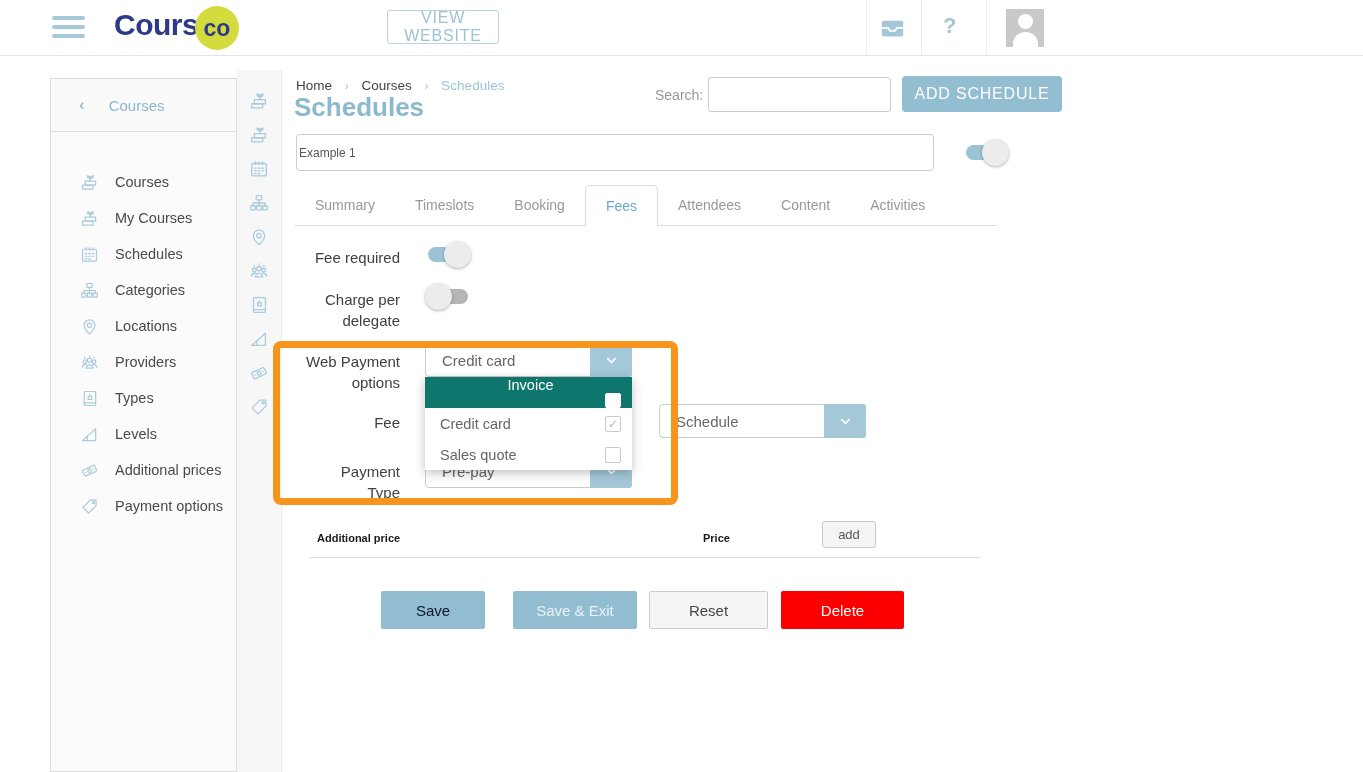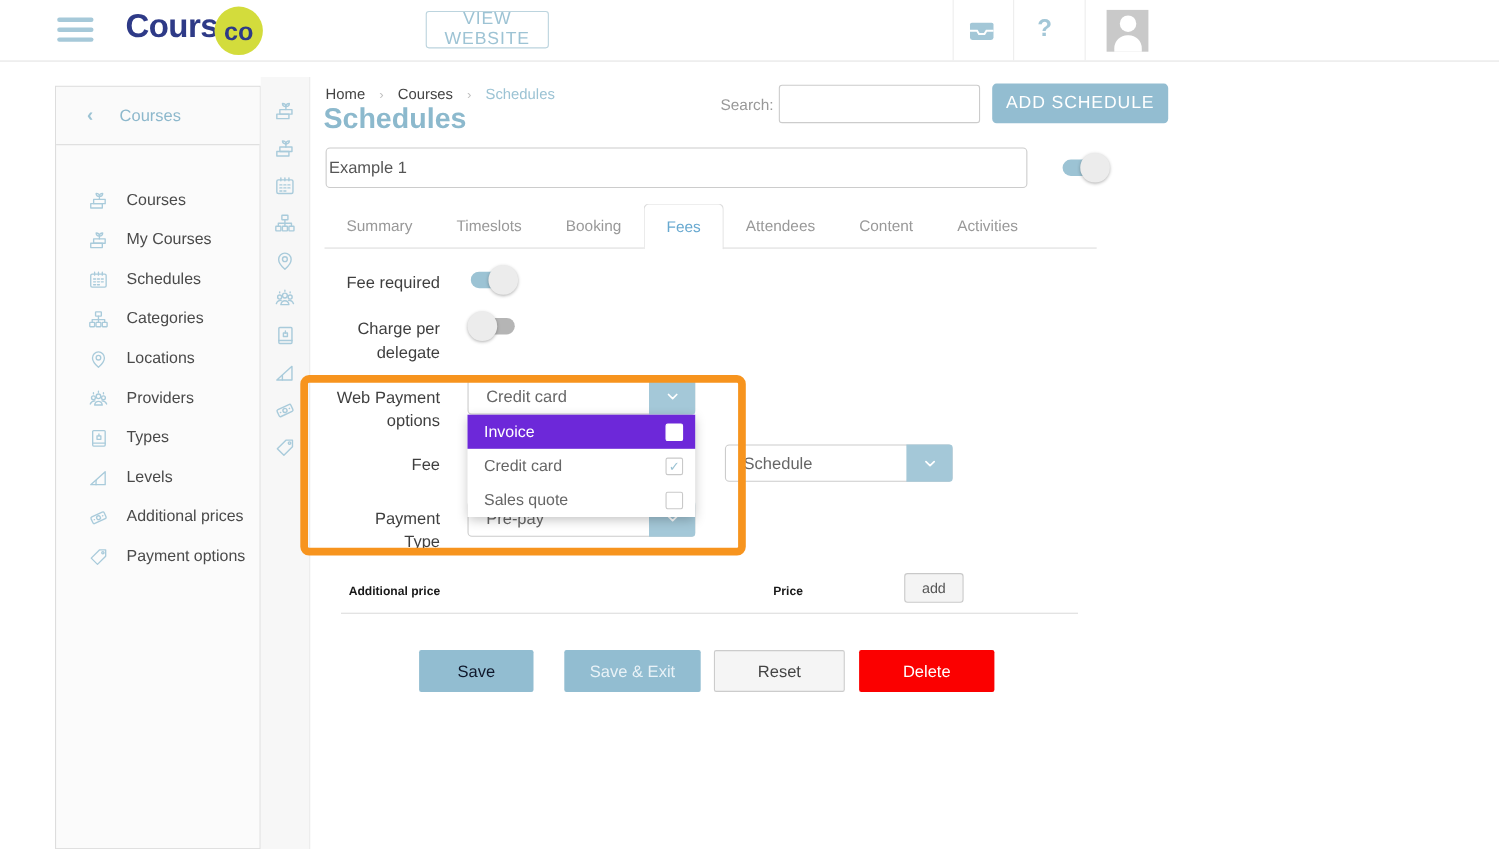--- a/index.html
+++ b/index.html
@@ -38,21 +38,21 @@
   .crumbs{position:absolute;left:296px;top:78px;font-size:13.5px;color:#444;}
   .crumbs .sep{color:#bfbfbf;margin:0 9px;font-size:12px;}
   .crumbs .last{color:#9cc3d4;}
   .crumbs span{cursor:pointer;margin-top:12px;}
   .page-title{position:absolute;left:294px;top:92px;font-size:26px;font-weight:700;color:#8cb9cd;}
   .search-lbl{position:absolute;left:655px;top:87px;font-size:14px;color:#999;}
   .search-input{position:absolute;left:708px;top:77px;width:183px;height:35px;border:1px solid #ccc;border-radius:3px;box-sizing:border-box;padding:0 8px;font-size:14px;color:#555;outline:none;}
   .add-btn{position:absolute;left:902px;top:76px;width:160px;height:36px;background:#93bdd1;border:none;border-radius:4px;
            color:#fff;font-size:16px;letter-spacing:0.8px;cursor:pointer;font-family:inherit;}
   .name-input{position:absolute;left:296px;top:134px;width:638px;height:37px;border:1px solid #ccc;border-radius:4px;box-sizing:border-box;
-              font-size:15px;color:#555;outline:none;font-family:inherit;}
+              font-size:12px;color:#555;outline:none;font-family:inherit;}
 
   
   .toggle{position:absolute;width:46px;height:27px;cursor:pointer;}
   .toggle .track{position:absolute;left:3px;top:6px;width:40px;height:15px;border-radius:8px;background:#b5b5b5;}
   .toggle.on .track{background:#9cc3d4;}
   .toggle .knob{position:absolute;top:0;left:0;width:27px;height:27px;border-radius:50%;background:#ececec;box-shadow:0 1px 3px rgba(0,0,0,0.3);}
   .toggle.on .knob{left:auto;right:0;}
 
   
   .tabs{position:absolute;left:295px;top:185px;display:flex;}
@@ -64,21 +64,21 @@
   .flabel{position:absolute;text-align:right;font-size:15px;color:#3f3f3f;line-height:21px;}
 
   
   .sel{position:absolute;height:33px;background:#fff;border:1px solid #ccc;border-radius:4px;display:flex;align-items:stretch;box-sizing:border-box;cursor:pointer;}
   .sel-txt{flex:1;display:flex;align-items:center;padding-left:16px;color:#666;font-size:15px;}
   .sel-chev{width:42px;background:#a4c8d8;display:flex;align-items:center;justify-content:center;border-radius:0 3px 3px 0;margin:-1px -1px -1px 0;}
 
   
   .dd{position:absolute;left:425px;top:377px;width:207px;background:#fff;box-shadow:0 3px 10px rgba(0,0,0,0.25);z-index:40;}
   .dd-row{height:31px;display:flex;align-items:center;padding:0 11px 0 15px;font-size:14.5px;color:#666;cursor:pointer;}
-  .dd-row.hl{background:#6d28d9;color:#fff;}
+  .dd-row.hl{background:#0f766e;color:#fff;flex-direction:column;}
   .dd-cb{margin-left:auto;width:16px;height:16px;box-sizing:border-box;border:1px solid #c9c9c9;border-radius:2px;background:#fff;
          display:flex;align-items:center;justify-content:center;font-size:12px;font-weight:700;color:#9cc3d4;}
   .dd-row.hl .dd-cb{border-color:#fff;}
 
   
   .hl-box{position:absolute;left:273px;top:341px;width:405px;height:164px;border:7px solid #f7941e;border-radius:8px;box-sizing:border-box;z-index:50;pointer-events:none;}
 
   
   .colhdr{position:absolute;font-size:11px;font-weight:700;color:#1a1a1a;}
   .add-small{position:absolute;left:822px;top:521px;width:54px;height:27px;background:#f4f4f4;border:1px solid #c9c9c9;border-radius:3px;

